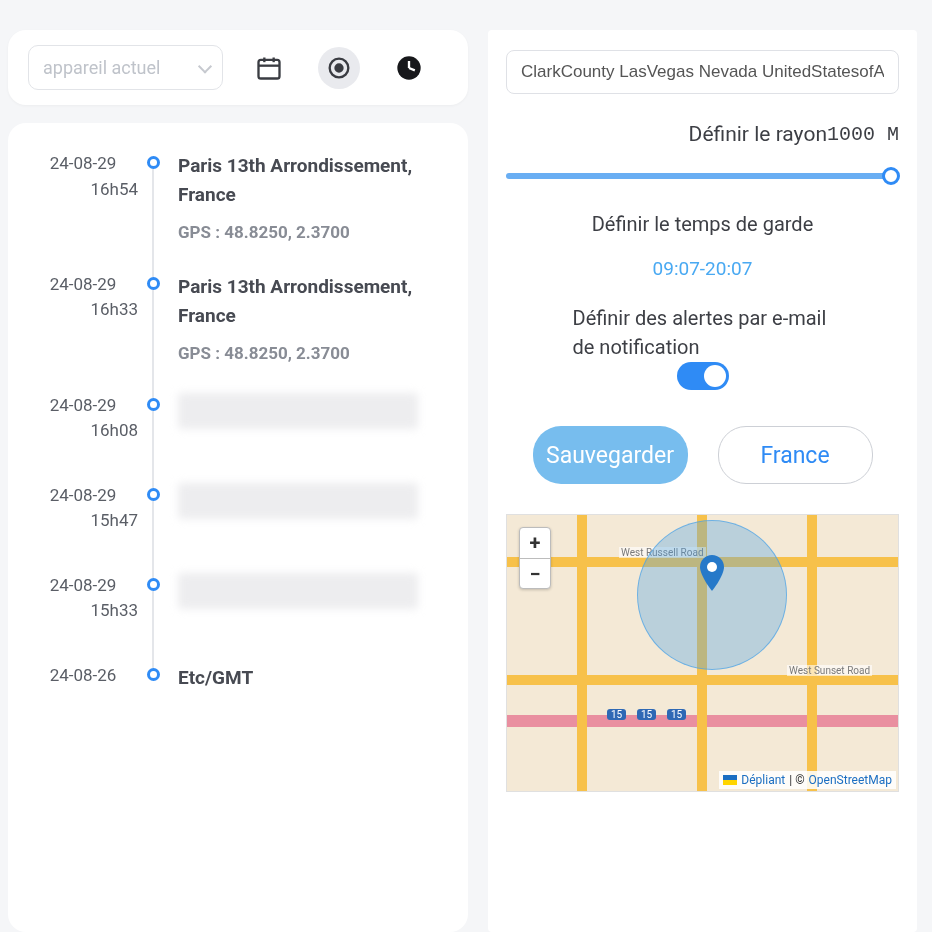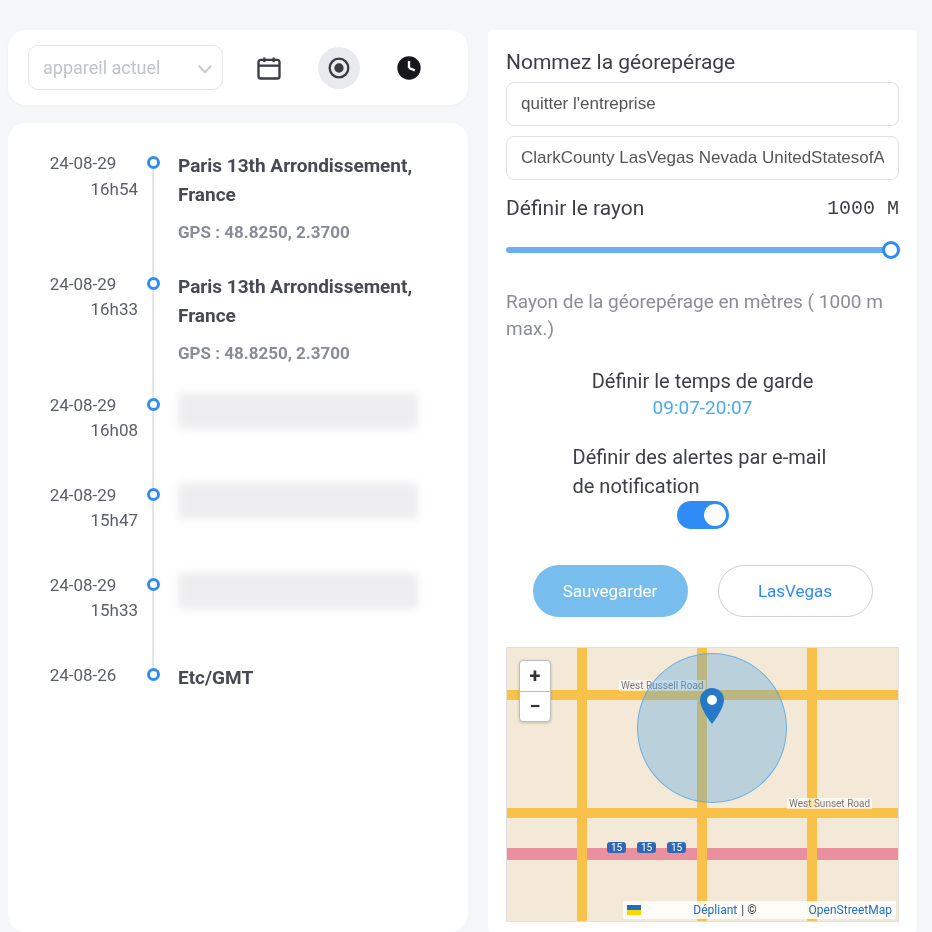--- a/index.html
+++ b/index.html
@@ -218,20 +218,21 @@
   .guard-row .lbl, .alert-row .lbl {
     font-size: 20px;
     color: #3d3f45;
     max-width: 260px;
     line-height: 1.45;
   }
   .time-link {
     color: #49a9f2;
     font-size: 19px;
     cursor: pointer;
+    margin-top: 18px;
   }
   .toggle {
     width: 52px;
     height: 28px;
     background: #2f8bf5;
     border-radius: 20px;
     position: relative;
     cursor: pointer;
   }
   .toggle::after {
@@ -243,23 +244,23 @@
     border-radius: 50%;
   }
   .btn-row {
     display: flex;
     justify-content: center;
     gap: 30px;
     margin: 26px 0 20px 0;
   }
   .btn {
     width: 155px;
-    height: 52px;
+    height: 58px;
     border-radius: 28px;
-    font-size: 17px;
+    font-size: 23px;
     display: flex;
     align-items: center;
     justify-content: center;
     cursor: pointer;
   }
   .btn-primary {
     background: #77bdee;
     color: #fff;
     border: none;
   }
@@ -330,21 +331,21 @@
   .attrib {
     position:absolute;
     right:2px; bottom:2px;
     background:rgba(255,255,255,0.85);
     font-size:12px;
     padding:2px 4px;
     display:flex;
     align-items:center;
     gap:4px;
   }
-  .attrib a { color:#1b6ec2; text-decoration:none; cursor:pointer;margin-left:48px; }
+  .attrib a { color:#1b6ec2; text-decoration:none; cursor:pointer; }
   .attrib .sep { color:#333; }
   .flag {
     width:14px; height:10px;
     background: linear-gradient(to bottom,#1b6ec2 0 50%,#ffd500 50% 100%);
   }
 </style>
 </head>
 <body>
 
 <div class="app">
@@ -463,49 +464,44 @@
           </div>
         <div class="entry-body">
           <div class="loc-title">Etc/GMT</div>
         </div>
       </div>
     </div>
   </div>
 
   <div class="right-panel">
     <div>
-      <div class="field-label">Nommez la géorepérage</div>
-      <input class="text-input" value="quitter l'entreprise" style="">
-    </div>
-    <div>
       <input class="text-input" value="ClarkCounty LasVegas Nevada UnitedStatesofAmerica(the)" style="">
     </div>
-    <div class="row-between" style="margin-top:6px;">
+    <div class="row-between" style="margin-top:18px;justify-content:flex-end;">
       <div class="field-label" style="margin:0;">Définir le rayon</div>
       <div class="radius-val">1000 M</div>
     </div>
     <div class="slider-wrap">
       <div class="slider-track"></div>
       <div class="slider-thumb"></div>
     </div>
-    <div class="hint-text">Rayon de la géorepérage en mètres ( 1000 m max.)</div>
 
     <div class="guard-row">
       <div class="lbl">Définir le temps de garde</div>
       <div class="time-link">09:07-20:07</div>
     </div>
 
     <div class="alert-row">
       <div class="lbl">Définir des alertes par e-mail de notification</div>
       <div class="toggle"></div>
     </div>
 
     <div class="btn-row">
       <div class="btn btn-primary">Sauvegarder</div>
-      <div class="btn btn-secondary">LasVegas</div>
+      <div class="btn btn-secondary">France</div>
     </div>
 
     <div class="map-box">
       <div class="map-bg">
         <div class="road-h" style="top:42px;"></div>
         <div class="road-h" style="top:160px;"></div>
         <div class="hwy" style="top:200px;"></div>
         <div class="road-v" style="left:70px;"></div>
         <div class="road-v" style="left:190px;"></div>
         <div class="road-v" style="left:300px;"></div>

